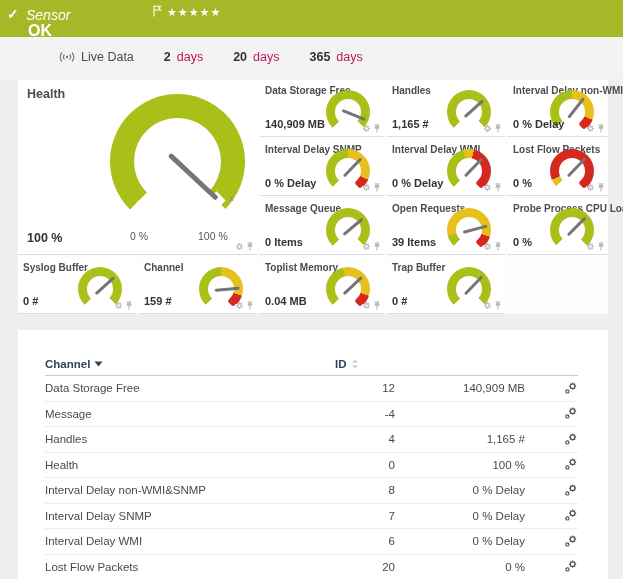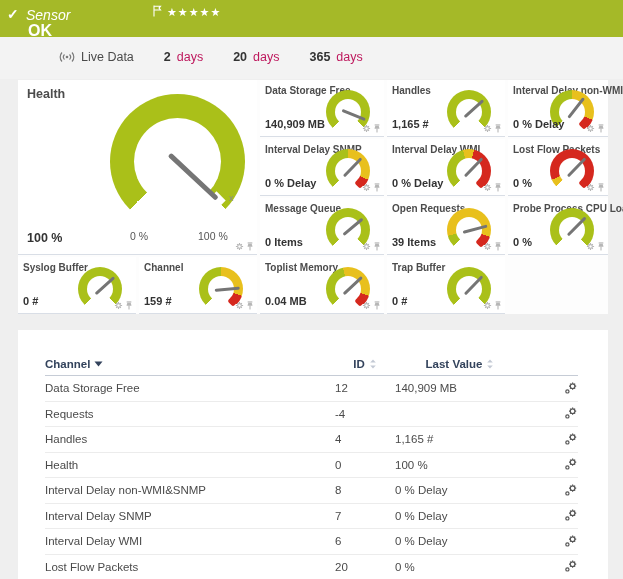--- a/index.html
+++ b/index.html
@@ -37,23 +37,23 @@
   .needle { position:absolute; background:#757575; border-radius:2px; z-index:3; }
   .endcap { position:absolute; z-index:2; border-radius:2px; transform:rotate(45deg); }
   .notch { position:absolute; background:#fff; transform:rotate(45deg); z-index:2; }
   .gmark { position:absolute; font-size:9px; color:#8a8a8a; z-index:2; }
   .scalelbl { position:absolute; font-size:10.5px; color:#555; white-space:nowrap; }
 
   
   .tablecard { margin-top:16px; background:#fff; width:590px; height:249px; padding:22px 30px 0 27px; }
   .trow { display:grid; grid-template-columns:290px 60px 130px 1fr 26px; align-items:center; height:25.5px; border-bottom:1px solid #ececec; font-size:11.5px; color:#4a4a4a; }
   .trow.head { border-bottom:1px solid #c6ccd6; color:#33435c; font-weight:bold; height:24px; }
-  .cell-r { }
+  .cell-r { text-align:right; }
   .hcell { display:flex; align-items:center; gap:4px; cursor:pointer; }
-  .hcell.right { justify-content:center; }
+  .hcell.right { justify-content:flex-start; }
   .rowgear { display:flex; justify-content:flex-end; cursor:pointer; }
 </style>
 </head>
 <body>
 
 <div class="page">
 
   <div class="topbar">
     <span class="chk">✓</span>
     <span class="sensorlbl">Sensor</span>
@@ -436,27 +436,20 @@
                 <path d="M0.5 0.5h8L4.5 5.5z" fill="#33435c"></path>
               </svg>
             </div>
             <div class="hcell right">
               <span>ID</span>
               <svg width="8" height="10" viewBox="0 0 8 10">
                 <path d="M4 0.5 6.8 3.6H1.2z" fill="#c3c9d4"></path>
                 <path d="M4 9.5 1.2 6.4h5.6z" fill="#c3c9d4"></path>
               </svg>
             </div>
-            <div class="hcell right">
-              <span>Last Value</span>
-              <svg width="8" height="10" viewBox="0 0 8 10">
-                <path d="M4 0.5 6.8 3.6H1.2z" fill="#c3c9d4"></path>
-                <path d="M4 9.5 1.2 6.4h5.6z" fill="#c3c9d4"></path>
-              </svg>
-            </div>
             <div></div>
             <div></div>
           </div>
         </div>
       <div id="tbody">
           <div class="trow">
             <div>Data Storage Free</div>
             <div class="cell-r">12</div>
             <div class="cell-r">140,909 MB</div>
             <div></div>
@@ -464,21 +457,21 @@
               <svg width="14" height="13" viewBox="0 0 14 13">
                 <g stroke="#555" fill="none" stroke-width="1.2">
                   <circle cx="8.6" cy="4.2" r="2.3"></circle>
                   <path d="M8.6 0.6v1.2M8.6 6.6v1.2M5 4.2h1.2M11 4.2h1.2M6.1 1.7l.8.8M10.3 5.9l.8.8M11.1 1.7l-.8.8M6.9 5.9l-.8.8"></path>
                 </g>
                 <circle cx="3.4" cy="9.4" r="1.6" fill="none" stroke="#555" stroke-width="1.2"></circle>
               </svg>
             </div>
           </div>
           <div class="trow">
-            <div>Requests</div>
+            <div>Message</div>
             <div class="cell-r">-4</div>
             <div class="cell-r"></div>
             <div></div>
             <div class="rowgear">
               <svg width="14" height="13" viewBox="0 0 14 13">
                 <g stroke="#555" fill="none" stroke-width="1.2">
                   <circle cx="8.6" cy="4.2" r="2.3"></circle>
                   <path d="M8.6 0.6v1.2M8.6 6.6v1.2M5 4.2h1.2M11 4.2h1.2M6.1 1.7l.8.8M10.3 5.9l.8.8M11.1 1.7l-.8.8M6.9 5.9l-.8.8"></path>
                 </g>
                 <circle cx="3.4" cy="9.4" r="1.6" fill="none" stroke="#555" stroke-width="1.2"></circle>

